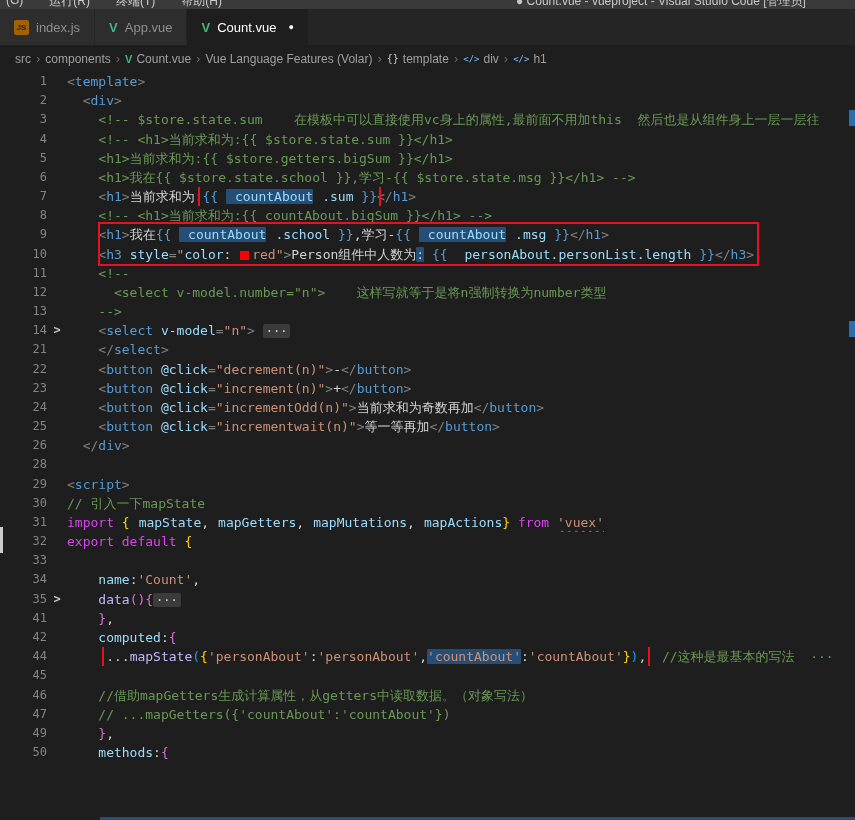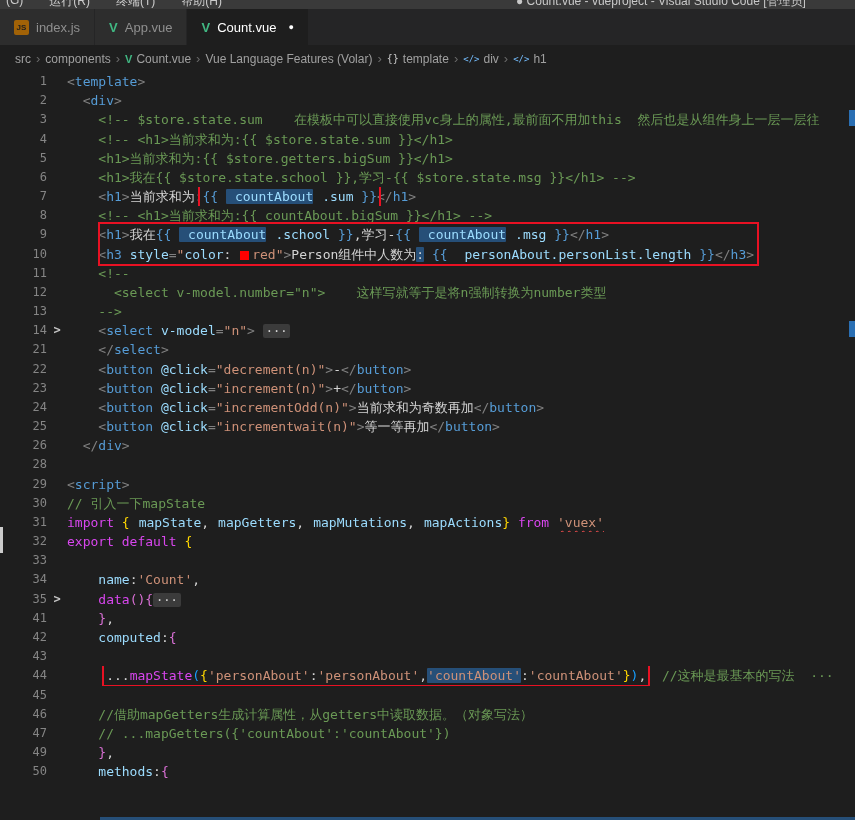--- a/index.html
+++ b/index.html
@@ -33,21 +33,21 @@
   .crumb-icon.element-icon{color:#75beff;font-family:"DejaVu Sans Mono",monospace;font-size:9px;}
   
   .editor{position:absolute;top:72px;left:0;right:0;bottom:0;background:#1e1e1e;
           font-family:"DejaVu Sans Mono",monospace;font-size:13px;}
   .row{display:flex;height:19.18px;line-height:19.18px;white-space:pre;}
   .gutter{width:47px;flex:none;text-align:right;color:#858585;font-size:12px;cursor:pointer;}
   .foldcol{width:20px;flex:none;text-align:center;}
   .chev{color:#c5c5c5;font-size:12px;font-weight:700;cursor:pointer;}
   .codetext{flex:1;white-space:pre;overflow:hidden;}
   .tk-p{color:#808080;} .tk-t{color:#569cd6;} .tk-a{color:#9cdcfe;} .tk-s{color:#ce9178;}
-  .tk-w{color:#d4d4d4;} .tk-c{color:#6a9955;margin-top:24px;} .tk-k{color:#d946ef;} .tk-f{color:#d946ef;}
+  .tk-w{color:#d4d4d4;} .tk-c{color:#6a9955;margin-top:24px;} .tk-k{color:#d946ef;} .tk-f{color:#c4b5fd;}
   .tk-v{color:#9cdcfe;padding-left:9px;} .tk-i{color:#569cd6;} .tk-b1{color:#ffd700;} .tk-b2{color:#da70d6;}
   .tk-b3{color:#179fff;}
   .tk-fe{color:#d4d4d4;background:rgba(255,255,255,.13);border-radius:2px;padding:0 3px;font-size:12px;}
   .sel{background:#264f78;border-radius:1px;}
   .sq{text-decoration:underline wavy #f14c4c;text-decoration-thickness:1px;text-underline-offset:3px;}
   .inline-redbox{outline:2px solid #e81123;outline-offset:2px;}
   .swatch{display:inline-block;width:9px;height:9px;background:#ff0000;margin:0 3px 0 1px;vertical-align:-1px;}
   .overlay-redbox{position:absolute;border:2px solid #e81123;pointer-events:none;z-index:6;}
   .ruler-mark{position:absolute;right:0;width:6px;height:16px;background:#2a6fb3;z-index:4;}
   .partial-next-line{position:absolute;left:100px;right:0;bottom:0;height:3px;background:#264f78;z-index:3;}
@@ -141,21 +141,20 @@
       <div class="row"><div class="gutter">28</div><div class="foldcol"></div><div class="codetext"></div></div>
       <div class="row"><div class="gutter">29</div><div class="foldcol"></div><div class="codetext"><span class="tk-p">&lt;</span><span class="tk-t">script</span><span class="tk-p">&gt;</span></div></div>
       <div class="row"><div class="gutter">30</div><div class="foldcol"></div><div class="codetext"><span class="tk-c">// 引入一下mapState</span></div></div>
       <div class="row"><div class="gutter">31</div><div class="foldcol"></div><div class="codetext"><span class="tk-k">import</span><span class="tk-w"> </span><span class="tk-b1">{</span><span class="tk-v">mapState</span><span class="tk-w">,</span><span class="tk-v">mapGetters</span><span class="tk-w">,</span><span class="tk-v">mapMutations</span><span class="tk-w">,</span><span class="tk-v">mapActions</span><span class="tk-b1">}</span><span class="tk-w"> </span><span class="tk-k">from</span><span class="tk-w"> </span><span class="tk-s sq">'vuex'</span></div></div>
       <div class="row"><div class="gutter">32</div><div class="foldcol"></div><div class="codetext"><span class="tk-k">export</span><span class="tk-w"> </span><span class="tk-k">default</span><span class="tk-w"> </span><span class="tk-b1">{</span></div></div>
       <div class="row"><div class="gutter">33</div><div class="foldcol"></div><div class="codetext"></div></div>
       <div class="row"><div class="gutter">34</div><div class="foldcol"></div><div class="codetext"><span class="tk-w">    </span><span class="tk-a">name</span><span class="tk-w">:</span><span class="tk-s">'Count'</span><span class="tk-w">,</span></div></div>
       <div class="row"><div class="gutter">35</div><div class="foldcol chev">&gt;</div><div class="codetext"><span class="tk-w">    </span><span class="tk-f">data</span><span class="tk-b2">(</span><span class="tk-b2">)</span><span class="tk-b2">{</span><span class="tk-fe">···</span></div></div>
       <div class="row"><div class="gutter">41</div><div class="foldcol"></div><div class="codetext"><span class="tk-w">    </span><span class="tk-b2">}</span><span class="tk-w">,</span></div></div>
       <div class="row"><div class="gutter">42</div><div class="foldcol"></div><div class="codetext"><span class="tk-w">    </span><span class="tk-a">computed</span><span class="tk-w">:</span><span class="tk-b2">{</span></div></div>
-      <div class="row"><div class="gutter">43</div><div class="foldcol"></div><div class="codetext"></div></div>
       <div class="row"><div class="gutter">44</div><div class="foldcol"></div><div class="codetext"><span class="tk-w">     </span><span class="inline-redbox"><span class="tk-w">...</span><span class="tk-f">mapState</span><span class="tk-b3">(</span><span class="tk-b1">{</span><span class="tk-s">'personAbout'</span><span class="tk-w">:</span><span class="tk-s">'personAbout'</span><span class="tk-w">,</span><span class="tk-s sel">'countAbout'</span><span class="tk-w">:</span><span class="tk-s">'countAbout'</span><span class="tk-b1">}</span><span class="tk-b3">)</span><span class="tk-w">,</span></span><span class="tk-w">  </span><span class="tk-c">//这种是最基本的写法  ···</span></div></div>
       <div class="row"><div class="gutter">45</div><div class="foldcol"></div><div class="codetext"></div></div>
       <div class="row"><div class="gutter">46</div><div class="foldcol"></div><div class="codetext"><span class="tk-w">    </span><span class="tk-c">//借助mapGetters生成计算属性，从getters中读取数据。（对象写法）</span></div></div>
       <div class="row"><div class="gutter">47</div><div class="foldcol"></div><div class="codetext"><span class="tk-w">    </span><span class="tk-c">// ...mapGetters({'countAbout':'countAbout'})</span></div></div>
       <div class="row"><div class="gutter">49</div><div class="foldcol"></div><div class="codetext"><span class="tk-w">    </span><span class="tk-b2">}</span><span class="tk-w">,</span></div></div>
       <div class="row"><div class="gutter">50</div><div class="foldcol"></div><div class="codetext"><span class="tk-w">    </span><span class="tk-a">methods</span><span class="tk-w">:</span><span class="tk-b2">{</span></div></div>
     </div>
   <div class="overlay-redbox" style="top:150px;left:98px;width:661px;height:44px;"></div>
   <div class="ruler-mark" style="top:38px;"></div>
   <div class="ruler-mark" style="top:249px;"></div>

